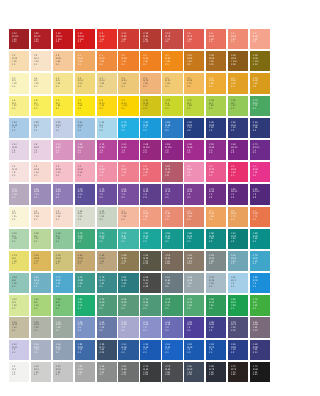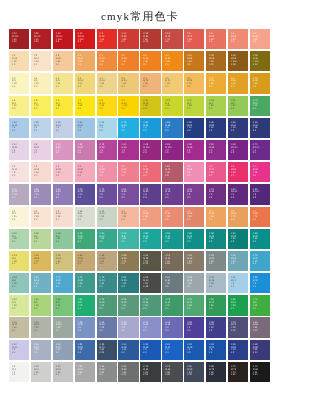--- a/index.html
+++ b/index.html
@@ -61,21 +61,20 @@
     transform-origin: left top;
   }
   .swatch.lt .cmyk { color: rgba(255,255,255,0.92); }
   .swatch.dk .cmyk { color: rgba(40,40,40,0.80); }
 </style>
 </head>
 <body>
 
 <div id="page">
 
-  <div id="title">cmyk常用色卡</div>
 
   <div id="swatch-grid">
       <div class="swatch lt" title="#9e1f24" style="background: rgb(158, 31, 36);">
         <div class="cmyk">C 30
 M 100
 Y 90
 K 30</div>
       </div>
       <div class="swatch lt" title="#b01f26" style="background: rgb(176, 31, 38);">
         <div class="cmyk">C 22

